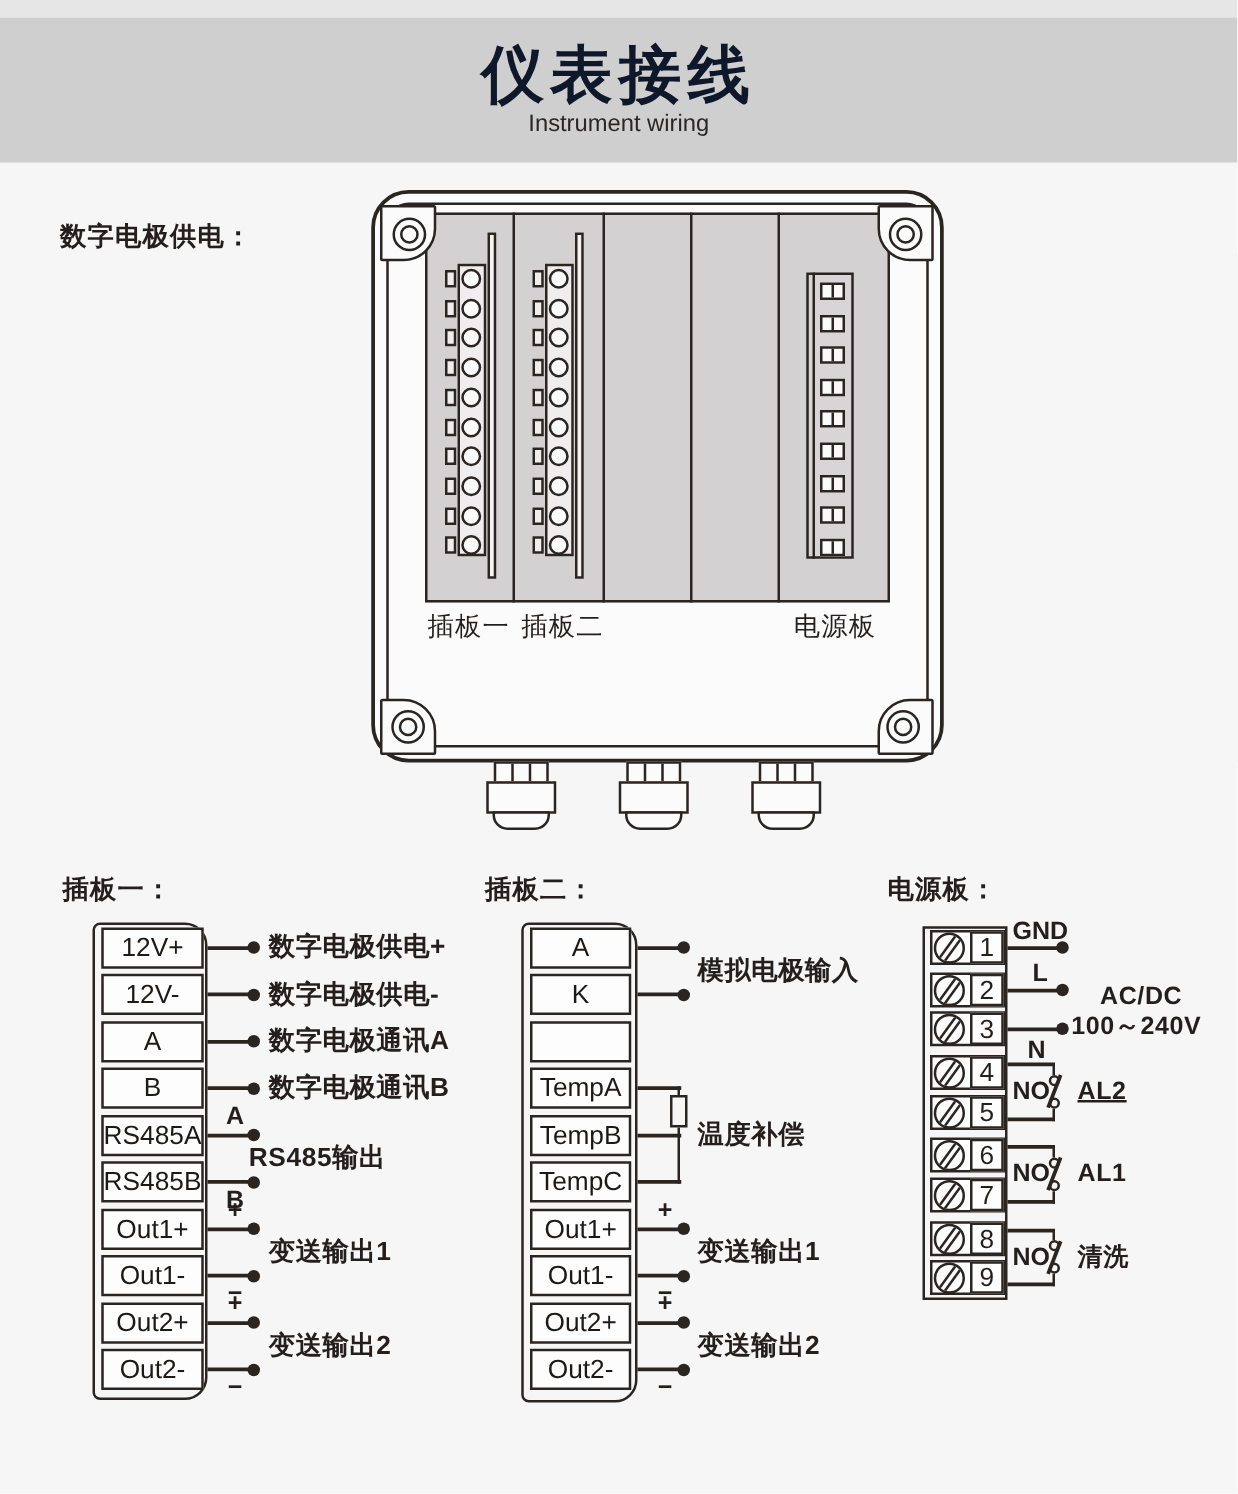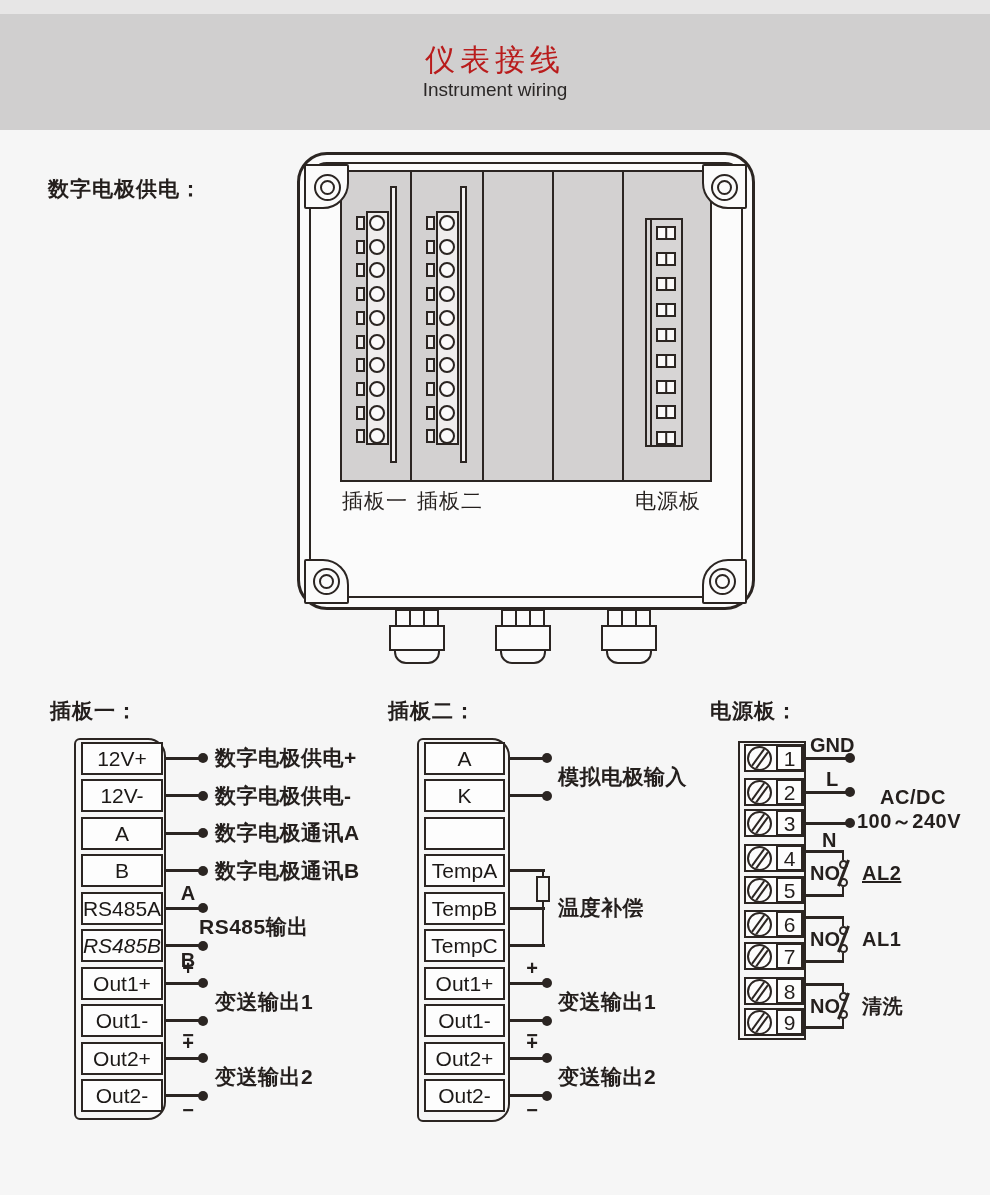--- a/index.html
+++ b/index.html
@@ -10,21 +10,21 @@
     --bg:#f6f6f6;
   }
   *{box-sizing:border-box;margin:0;padding:0;}
   html,body{background:#ffffff;}
   body{font-family:"Liberation Sans","DejaVu Sans",sans-serif;color:var(--txt);}
   #stage{position:relative;width:990px;height:1195px;background:var(--bg);overflow:hidden;}
   .abs{position:absolute;}
   .topstrip{left:0;top:0;width:990px;height:14px;background:#e7e6e6;}
   .band{left:0;top:14px;width:990px;height:116px;background:var(--band);
         display:flex;flex-direction:column;align-items:center;justify-content:center;gap:5px;}
-  .t-cn{font-size:30px;font-weight:400;letter-spacing:5px;color:#b91c1c;line-height:1;}
+  .t-cn{font-size:50px;font-weight:700;letter-spacing:5px;color:#0f172a;line-height:1;}
   .t-en{font-size:19px;font-weight:400;color:#2a2726;line-height:1;}
   .caption{font-size:21px;font-weight:600;letter-spacing:1px;}
   .sec-title{font-size:21px;font-weight:600;letter-spacing:1px;white-space:nowrap;}
   .slotlabel{font-size:21px;font-weight:500;text-align:center;letter-spacing:1px;white-space:nowrap;}
   .note{font-size:22px;font-weight:600;white-space:nowrap;letter-spacing:0.5px;}
 
   
   .enclosure{left:297px;top:152px;width:458px;height:458px;border:3px solid var(--ink);
              border-radius:30px;background:#fbfbfb;}
   .lid-inner{left:309px;top:162px;width:434px;height:436px;border:2px solid var(--ink);
@@ -186,21 +186,21 @@
     <div class="abs gland cap" style="left: 500px; top: 649px; width: 46px; height: 15px;"></div>
     <div class="abs gland neck" style="left: 607px; top: 609px; width: 44px; height: 18px;"></div>
     <div class="abs gland" style="left: 601px; top: 625px; width: 56px; height: 26px;"></div>
     <div class="abs gland cap" style="left: 606px; top: 649px; width: 46px; height: 15px;"></div>
     <div class="abs bcontainer" style="left: 74px; top: 738px; width: 92px; height: 382px;"></div>
     <div class="abs tbox" style="left: 81px; top: 741.5px; width: 82px; height: 33px;">12V+</div>
     <div class="abs tbox" style="left: 81px; top: 779px; width: 82px; height: 33px;">12V-</div>
     <div class="abs tbox" style="left: 81px; top: 816.5px; width: 82px; height: 33px;">A</div>
     <div class="abs tbox" style="left: 81px; top: 854px; width: 82px; height: 33px;">B</div>
     <div class="abs tbox" style="left: 81px; top: 891.5px; width: 82px; height: 33px;">RS485A</div>
-    <div class="abs tbox" style="left: 81px; top: 929px; width: 82px; height: 33px; font-style: italic;">RS485B</div>
+    <div class="abs tbox" style="left: 81px; top: 929px; width: 82px; height: 33px;">RS485B</div>
     <div class="abs tbox" style="left: 81px; top: 966.5px; width: 82px; height: 33px;">Out1+</div>
     <div class="abs tbox" style="left: 81px; top: 1004px; width: 82px; height: 33px;">Out1-</div>
     <div class="abs tbox" style="left: 81px; top: 1041.5px; width: 82px; height: 33px;">Out2+</div>
     <div class="abs tbox" style="left: 81px; top: 1079px; width: 82px; height: 33px;">Out2-</div>
     <div class="abs wire" style="left: 166px; top: 756.5px; width: 37px; height: 3px;"></div>
     <div class="abs dot" style="left: 198px; top: 753px; width: 10px; height: 10px;"></div>
     <div class="abs clabel" style="left: 215px; top: 747px;">数字电极供电+</div>
     <div class="abs wire" style="left: 166px; top: 794px; width: 37px; height: 3px;"></div>
     <div class="abs dot" style="left: 198px; top: 790.5px; width: 10px; height: 10px;"></div>
     <div class="abs clabel" style="left: 215px; top: 784.5px;">数字电极供电-</div>

